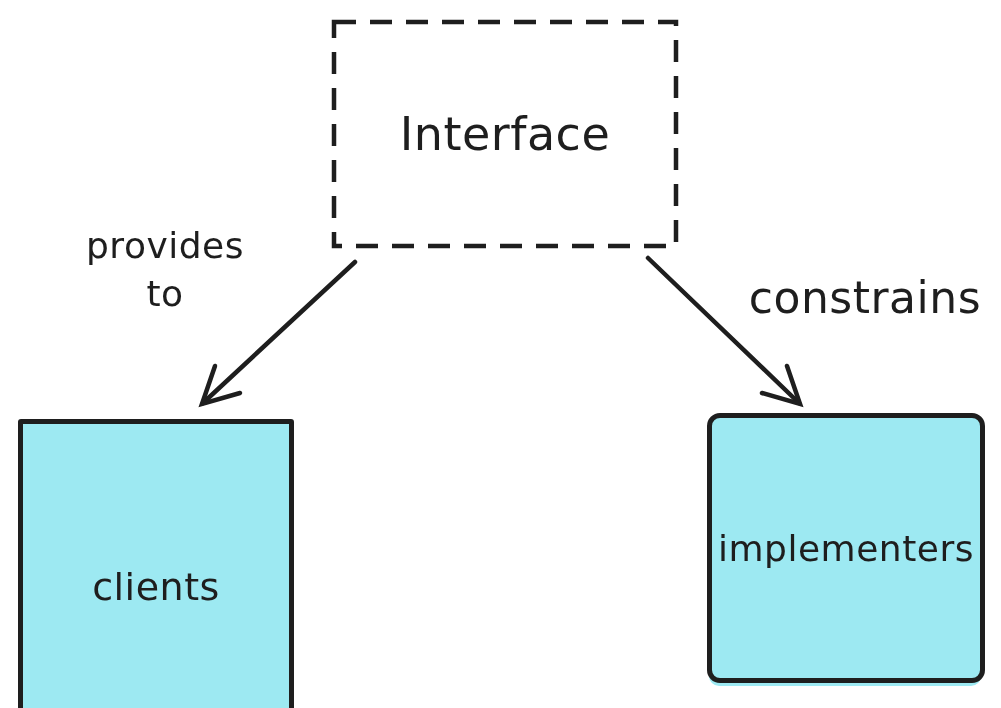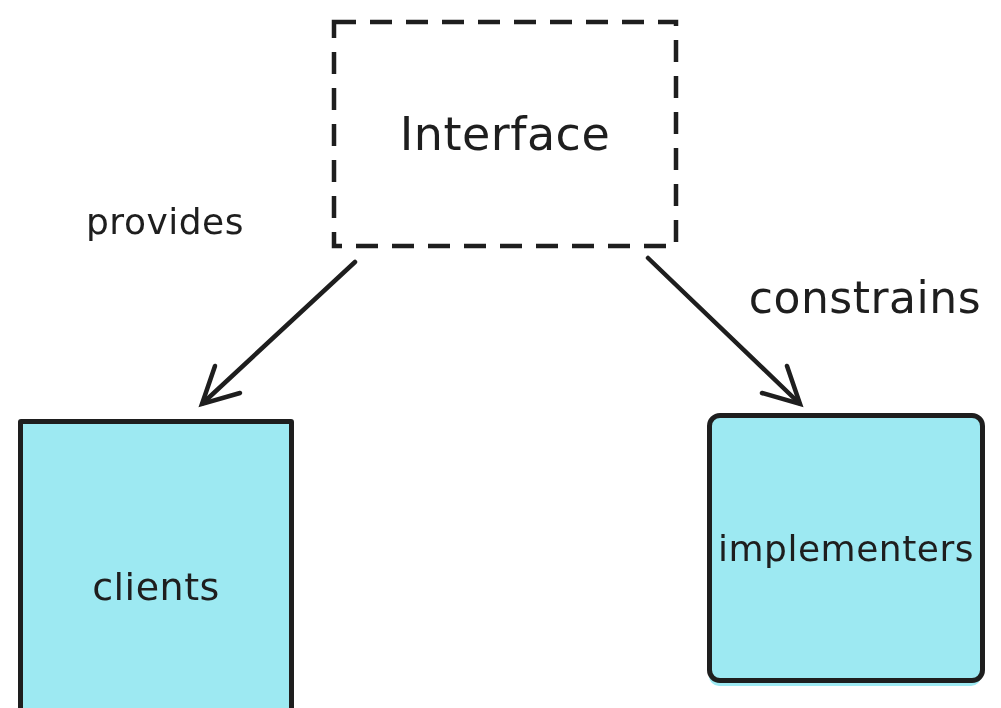--- a/index.html
+++ b/index.html
@@ -68,21 +68,21 @@
   .edge-label {
     position: absolute;
     text-align: center;
     color: var(--stroke, #1e1e1e);
     font-weight: 500;
     letter-spacing: 0.5px;
     user-select: none;
   }
   .edge-label-left {
     left: 35px;
-    top: 198px;
+    top: 222px;
     width: 260px;
     font-size: 36px;
     line-height: 48px;
   }
   .edge-label-right {
     left: 740px;
     top: 276px;
     width: 250px;
     font-size: 44px;
     line-height: 44px;
@@ -107,20 +107,21 @@
       <path d="M762,393 L800,404 L787,366"></path>
     </g>
   </svg>
 
   <div class="node-label interface-node">
     <span>Interface</span>
   </div>
 
   <div class="edge-label edge-label-left">
     <div>provides</div>
+    <div>to</div>
   </div>
 
   <div class="edge-label edge-label-right">
     <div>constrains</div>
   </div>
 
   <div class="node-label clients-node">
     <span>clients</span>
   </div>
 

